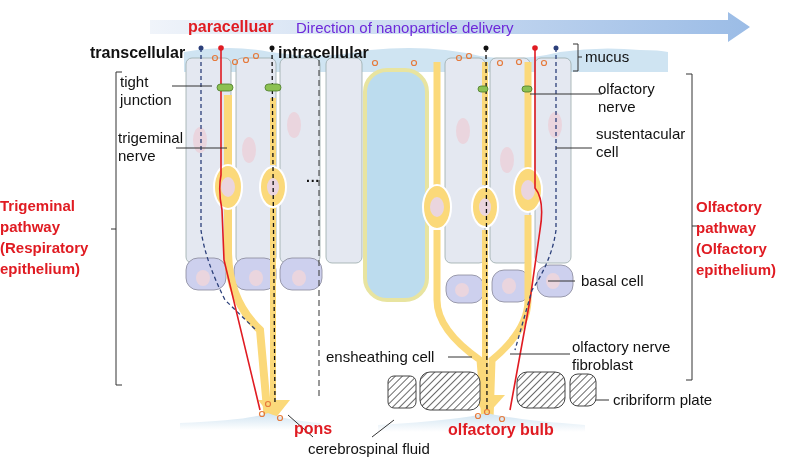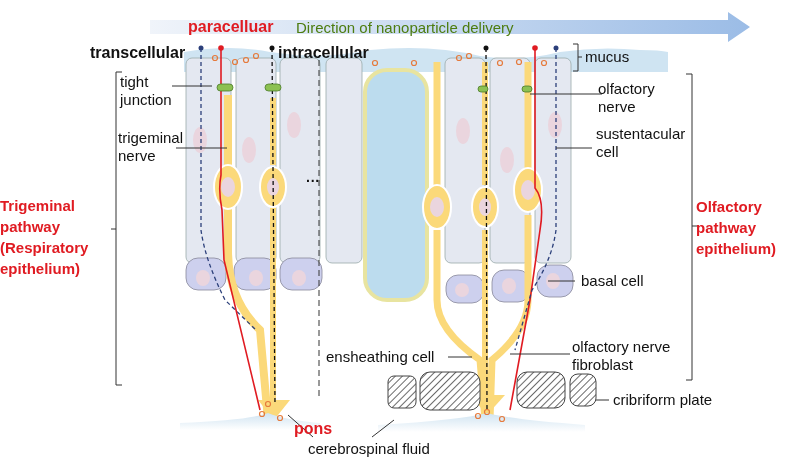--- a/index.html
+++ b/index.html
@@ -3,21 +3,21 @@
 <meta charset="utf-8">
 <style>
   html, body { margin:0; padding:0; background:#ffffff; }
   #stage { position:relative; width:798px; height:468px; overflow:hidden; background:#fff;
            font-family:"Liberation Sans", sans-serif; }
   svg { position:absolute; left:0; top:0; }
   .lbl { position:absolute; font-family:"Liberation Sans", sans-serif; font-size:15px; color:#111; line-height:18px; white-space:nowrap; }
   .c { text-align:left; }
   .red { color:#e01b22; font-weight:bold; }
   .bold { font-weight:bold; }
-  .blue { color:#4d7c0f; }
+  .blue { color:#6d28d9; }
 </style>
 </head>
 <body>
 
 <div id="stage">
 <svg width="798" height="468" viewBox="0 0 798 468">
   <defs>
     <linearGradient id="bannerGrad" x1="0" x2="1" y1="0" y2="0">
       <stop offset="0" stop-color="#f0f4fa"></stop>
       <stop offset="1" stop-color="#9bbce6"></stop>
@@ -185,25 +185,27 @@
   <div>olfactory</div>
   <div>nerve</div>
 </div>
 <div class="lbl c" style="left:582px;top:125px;width:104px;margin-left:14px;">
   <div>sustentacular</div>
   <div>cell</div>
 </div>
 <div class="lbl c red" style="left:696px;top:196px;width:102px;font-size:15px;line-height:21px;">
   <div>Olfactory</div>
   <div>pathway</div>
+  <div>(Olfactory</div>
   <div>epithelium)</div>
 </div>
 <div class="lbl" style="left:581px;top:272px;">basal cell</div>
 <div class="lbl c" style="left:572px;top:338px;width:110px;">
   <div>olfactory nerve</div>
   <div>fibroblast</div>
 </div>
 <div class="lbl" style="left:613px;top:391px;">cribriform plate</div>
 
 <div class="lbl" style="left:326px;top:348px;">ensheathing cell</div>
 <div class="lbl red" style="left:250px;top:420px;font-size:16px;margin-left:44px;">pons</div>
+<div class="lbl red" style="left:448px;top:421px;font-size:16px;">olfactory bulb</div>
 <div class="lbl" style="left:296px;top:440px;margin-left:12px;">cerebrospinal fluid</div>
 </div>
 
 </body></html>

